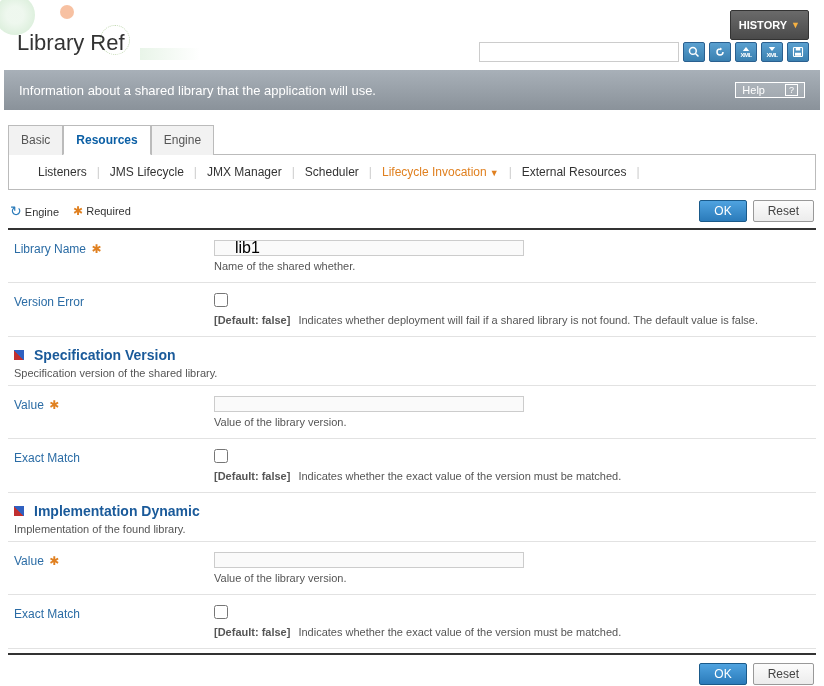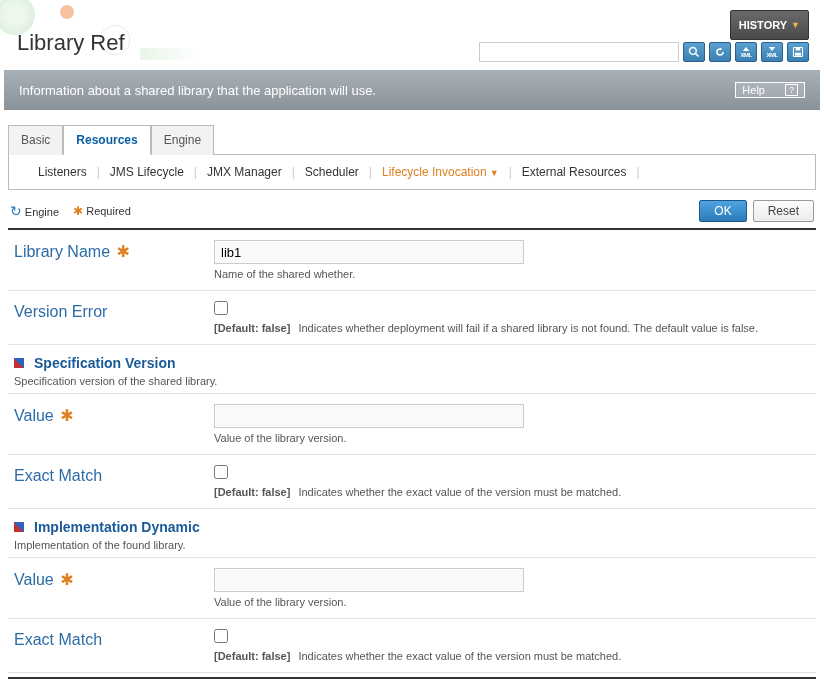--- a/index.html
+++ b/index.html
@@ -42,24 +42,24 @@
   
   .legend-row { display: flex; justify-content: space-between; align-items: center; padding: 6px 2px; border-bottom: 2px solid #333; margin-top: 4px;}
   .legend { display: flex; gap: 14px; font-size: 11px; align-items: center;}
   .dynamic-ico { color: #2b7bba; font-size: 14px;}
   .required-ico { color: #e08020; font-size: 12px;}
   .btn-row { display: flex; gap: 6px; margin-left: 38px; }
   .btn { padding: 3px 14px; font-size: 12px; border-radius: 2px; cursor: pointer; border: 1px solid #999; background: linear-gradient(#fcfcfc,#ececec); color: #444;}
   .btn.primary { background: linear-gradient(#4fa3e0, #2b7bba); border: 1px solid #1a5a8a; color: #fff; }
   
   .form-row { display: flex; border-bottom: 1px solid #e2e2e2; padding: 10px 6px; align-items: flex-start; }
-  .form-label { width: 200px; color: #2b6ca5; font-size: 16px; padding-top: 2px;}
+  .form-label { width: 200px; color: #2b6ca5; font-size: 12px; padding-top: 2px;}
   .form-label .req { color: #e08020; margin-left: 2px;}
   .form-field { flex: 1; }
-  .form-field input[type=text] { width: 310px; height: 24px; border: 1px solid #ccc; padding: 2px 6px; font-size: 13px; background: #fafafa;}
+  .form-field input[type=text] { width: 310px; height: 16px; border: 1px solid #ccc; padding: 2px 20px; font-size: 16px; background: #fafafa;}
   .form-field input[type=checkbox] { width: 14px; height: 14px;}
   .help-text { font-size: 11px; color: #555; margin-top: 4px;}
   .default-tag { font-weight: bold; margin-right: 8px;}
   
   .section-header { padding: 10px 6px 6px 6px; border-bottom: 1px solid #e2e2e2;}
   .section-title { color: #1a5a9a; font-size: 14px; font-weight: bold; display: flex; align-items: center; gap: 10px;}
   .section-title .flag { width: 10px; height: 10px; background: linear-gradient(45deg, #c03030 50%, #3060c0 50%); display: inline-block;}
   .section-desc { font-size: 11px; color: #555; margin-top: 4px;}
   
   .bottom-bar { border-top: 2px solid #333; padding: 8px 2px; display: flex; justify-content: flex-end; margin-top: 4px;}

